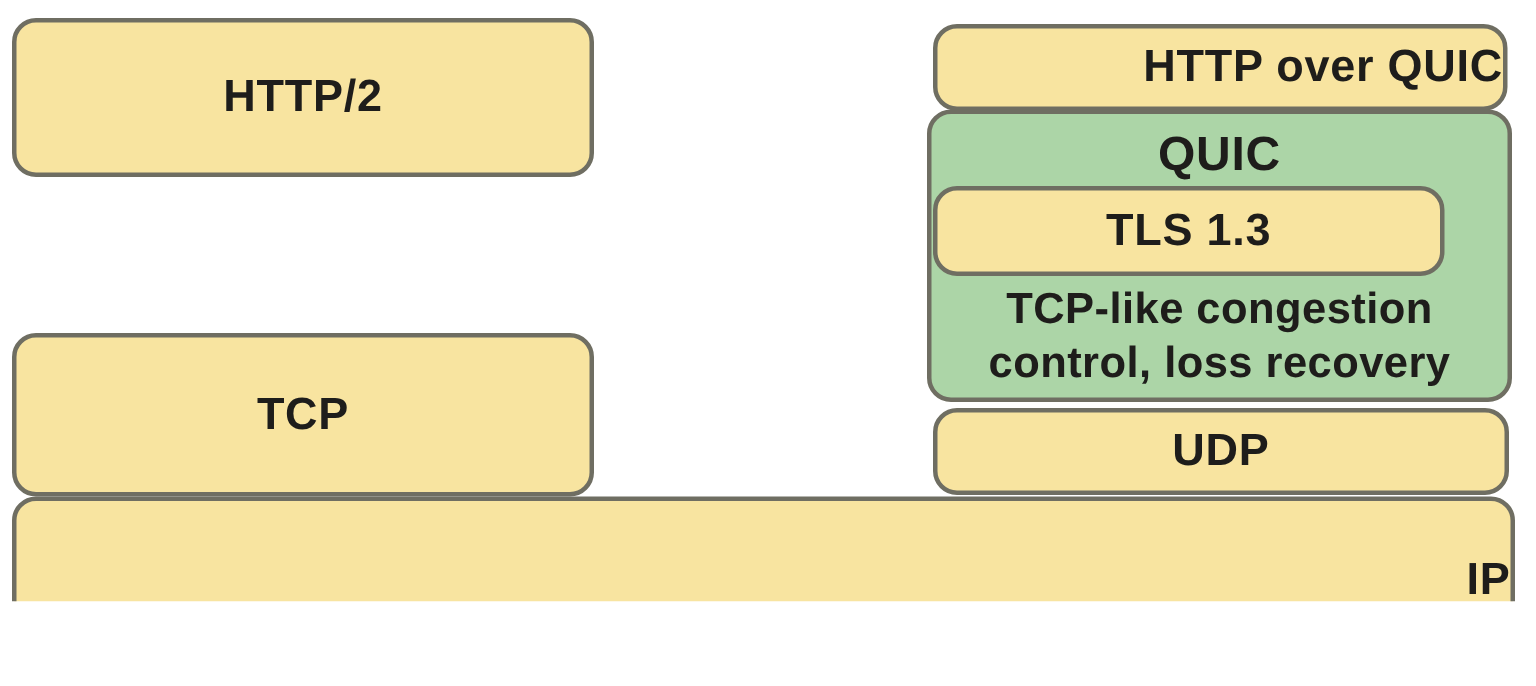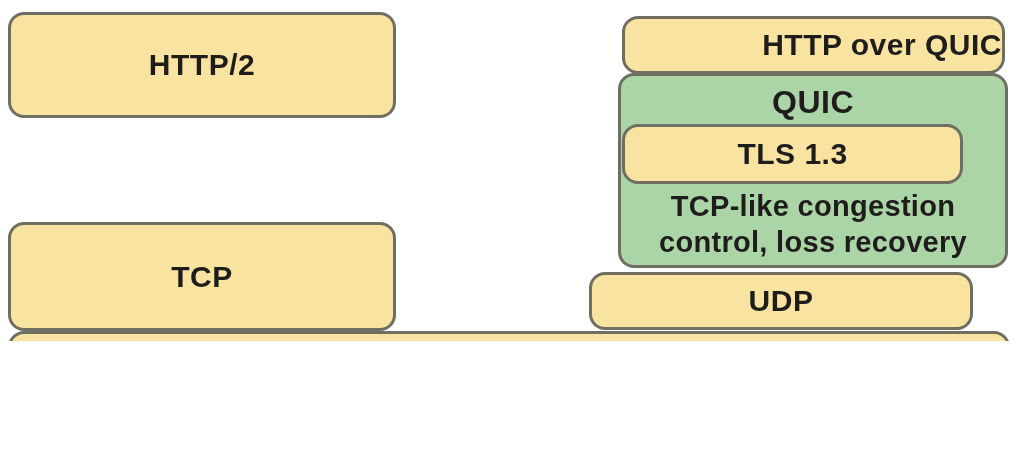--- a/index.html
+++ b/index.html
@@ -3,21 +3,21 @@
 <meta charset="utf-8">
 <style>
   html, body {
     margin: 0;
     padding: 0;
     background: #ffffff;
   }
   .canvas {
     position: relative;
     width: 1024px;
-    height: 341px;
+    height: 401px;
     background: var(--bg, #ffffff);
     font-family: "Liberation Sans", "DejaVu Sans", sans-serif;
     overflow: hidden;
   }
   .box {
     position: absolute;
     box-sizing: border-box;
     border: 3px solid var(--border, #6f6e62);
     border-radius: 16px;
     display: flex;
@@ -48,21 +48,21 @@
   }
   #box-tls13 { left: 1px; top: 48px; width: 341px; height: 60px;
                position: absolute; align-items: center; }
   #quic-note {
     position: absolute; left: 0; right: 0; bottom: 5px;
     padding: 0 28px;
     text-align: center; font-weight: 700; font-size: 29px;
     line-height: 36px;
     color: var(--ink, #1e1d1b); letter-spacing: 0.3px;
   }
-  #box-udp { left: 589px; top: 272px; width: 384px; height: 58px; }
+  #box-udp { left: 622px; top: 272px; width: 384px; height: 58px; }
 
   
   #box-ip  { left: 8px; top: 331px; width: 1002px; height: 111px; justify-content: flex-end; }
 </style>
 </head>
 <body>
 
 <div class="canvas">
 
   <div class="box yellow" id="box-http2">

